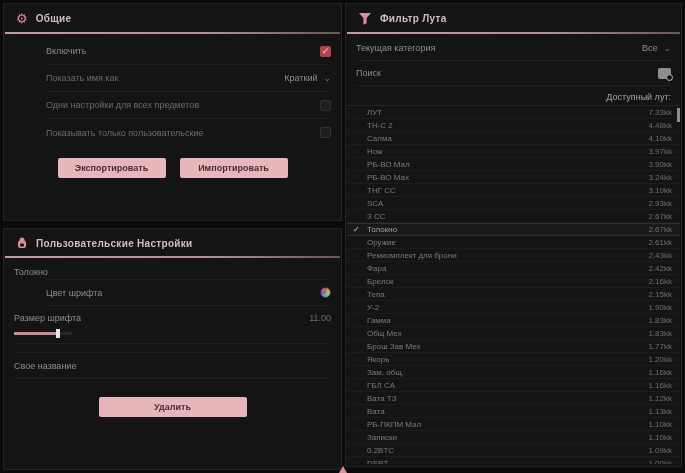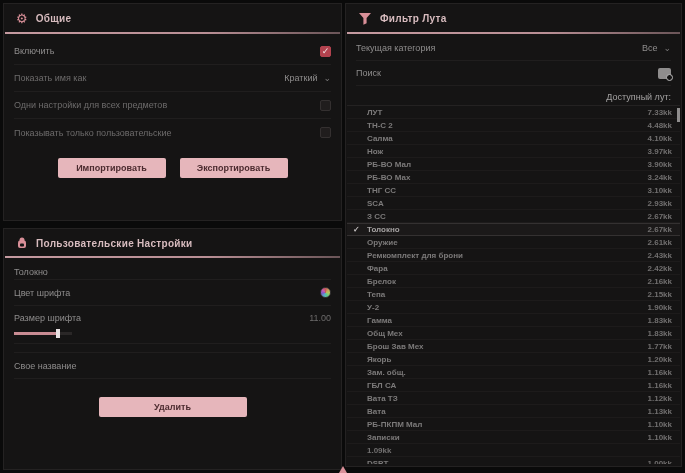--- a/index.html
+++ b/index.html
@@ -14,21 +14,21 @@
   .panel-right { height:464px; display:flex; flex-direction:column; }
 
   .hdr { display:flex; align-items:center; gap:8px; padding:8px 10px 7px 12px; }
   .hdr-title { color:#d8bcbf; font-size:10px; font-weight:bold; letter-spacing:.3px; }
   .hdr-rule { height:2px; margin:0 1px;
     background:linear-gradient(90deg,#c59aa0 0%,#b98f95 60%,#6b5558 100%); }
   .icon-pink { color:#d98f98; font-size:13px; line-height:1; }
 
   .rows { padding:4px 10px 0 10px; }
   .s-row { display:flex; align-items:center; justify-content:space-between;
-    min-height:27px; border-bottom:1px solid #201e1e; }
+    min-height:27px; border-bottom:1px solid #201e1e;margin-left:32px; }
   .s-row:last-child { border-bottom:none; }
   .lbl { color:#8f8d8d; font-size:9px; }
   .lbl.dim { color:#6d6b6b; }
 
   .cb { width:11px; height:11px; border-radius:2px; background:#201d1d;
     border:1px solid #343030; display:flex; align-items:center; justify-content:center;
     color:#f2e7e8; font-size:9px; }
   .cb.on { background:#b2424e; border-color:#b2424e; }
 
   .select { display:flex; align-items:center; gap:6px; color:#8f8d8d; font-size:9px; }
@@ -59,21 +59,21 @@
   .f-rows { padding:2px 10px 0 10px; }
   .f-row { display:flex; align-items:center; justify-content:space-between;
     min-height:25px; border-bottom:1px solid #201e1e; }
   .search-ico { width:13px; height:11px; background:#8f8d8d; border-radius:2px;
     position:relative; }
   .search-ico::after{ content:""; position:absolute; right:-2px; bottom:-2px;
     width:5px; height:5px; border:1px solid #bdbbbb; border-radius:50%; background:#151414;}
   .list-label { color:#a5a3a3; font-size:9px; padding:6px 10px 3px 8px;text-align:right; }
 
   .loot-list { flex:1; overflow:hidden; margin:0 1px 2px 1px; position:relative;
-    border-top:1px solid #242222;font-weight:bold; }
+    border-top:1px solid #242222; }
   .loot-row { display:flex; align-items:center; height:13px; padding:0 8px 0 6px;
     border-bottom:1px solid #1d1b1b; }
   .loot-row .chk { width:14px; color:#c9c5c5; font-size:8px; }
   .loot-row .nm { flex:1; color:#7c7a7a; font-size:8px; white-space:nowrap; overflow:hidden; }
   .loot-row .val { color:#716f6f; font-size:8px; }
   .loot-row.checked { background:#1b1919; border-top:1px solid #343131; border-bottom:1px solid #343131; }
   .loot-row.checked .nm { color:#a5a2a2; }
   .scroll-thumb { position:absolute; right:0px; top:2px; width:3px; height:14px; background:#8f8d8d; }
 
   .funnel { width:14px; height:13px; }
@@ -110,22 +110,22 @@
         <div class="s-row">
           <span class="lbl dim">Одни настройки для всех предметов</span>
           <span class="cb"></span>
         </div>
         <div class="s-row">
           <span class="lbl dim">Показывать только пользовательские</span>
           <span class="cb"></span>
         </div>
       </div>
       <div class="btn-row">
+        <button class="btn">Экспортировать</button>
         <button class="btn">Импортировать</button>
-        <button class="btn">Экспортировать</button>
       </div>
     </div>
 
     <div class="panel panel-bottom-left">
       <div class="hdr">
         <svg class="bag-ico" viewBox="0 0 12 12">
           <path d="M3.5 3 A2.5 2.5 0 0 1 8.5 3 L8.5 4 L3.5 4 Z" fill="#d98f98"></path>
           <rect x="2" y="3.5" width="8" height="7.5" rx="2" fill="#d98f98"></rect>
           <rect x="4" y="6.5" width="4" height="3" rx="1" fill="#151414"></rect>
         </svg>
@@ -316,20 +316,21 @@
             <span class="nm">РБ-ПКПМ Мал</span>
             <span class="val">1.10kk</span>
           </div>
           <div class="loot-row">
             <span class="chk"></span>
             <span class="nm">Записки</span>
             <span class="val">1.10kk</span>
           </div>
           <div class="loot-row">
             <span class="chk"></span>
+            <span class="nm">0.2BTC</span>
             <span class="val">1.09kk</span>
           </div>
           <div class="loot-row">
             <span class="chk"></span>
             <span class="nm">DSPT</span>
             <span class="val">1.00kk</span>
           </div>
         </div>
     </div>
   </div>

